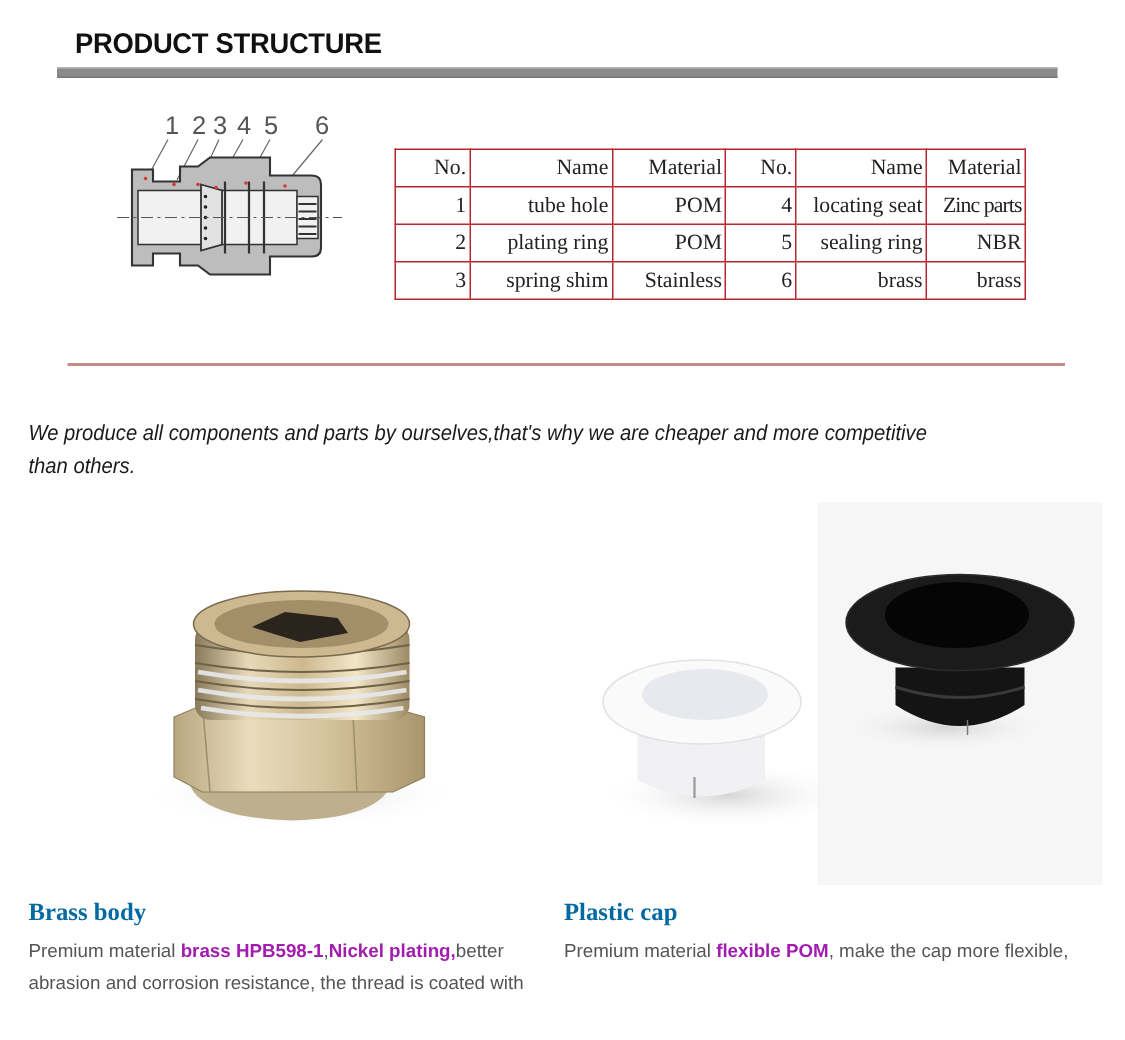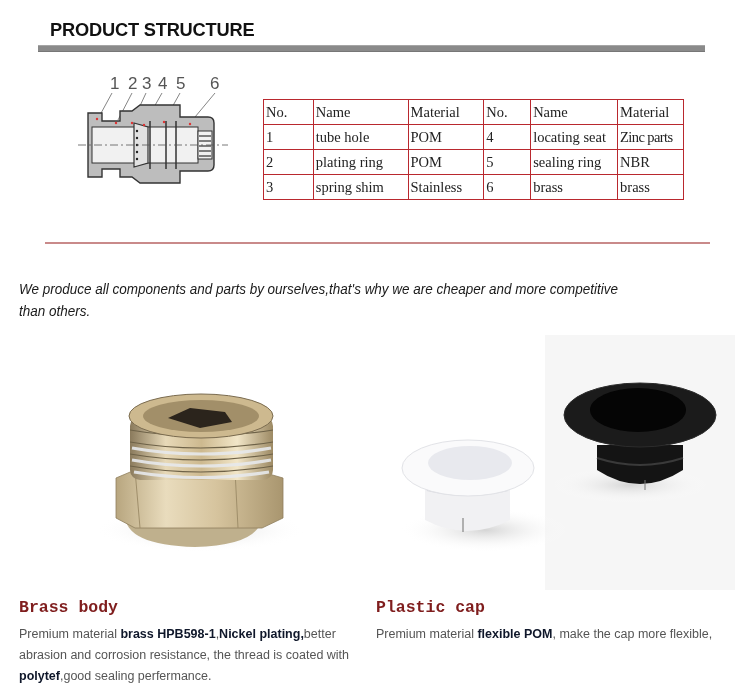--- a/index.html
+++ b/index.html
@@ -17,49 +17,49 @@
     background: #8a8a8a; border-top: 1px solid #a5a5a5; border-bottom: 1px solid #777;
   }
 
   .diagram { position: absolute; left: 70px; top: 65px; width: 180px; height: 125px; }
 
   table.spec {
     position: absolute; left: 263px; top: 99px; width: 421px; height: 101px;
     border-collapse: collapse; font-family: "Liberation Serif", serif; font-size: 14.5px; color: #222;
   }
   table.spec td, table.spec th {
-    border: 1.5px solid #b9282e; text-align: left; font-weight: normal; height: 25px; padding: 0 2px;
+    border: 1.5px solid #b9282e; text-align: right; font-weight: normal; height: 25px; padding: 0 2px;
     white-space: nowrap;
   }
   table.spec th { font-weight: normal; }
 
   .red-divider {
     position: absolute; left: 45px; top: 242px; width: 665px; height: 2px; background: #c98a8a;
   }
 
   .intro {
     position: absolute; left: 19px; top: 278px; width: 715px;
     font-family: "Liberation Sans", sans-serif; font-style: italic;
     font-size: 14.5px; line-height: 22px; color: #1a1a1a;
     transform: scaleX(0.93); transform-origin: left top; width: 770px;
   }
 
   .photo { position: absolute; top: 330px; width: 375px; height: 265px; background: #fff; }
   .photo.left { left: 0; }
   .photo.right { left: 375px; }
 
   .feature-title {
-    position: absolute; top: 598px; font-family: Liberation Mono, monospace;
-    font-size: 16.5px; font-weight: bold; color: #7f1d1d;
+    position: absolute; top: 598px; font-family: Liberation Serif, serif;
+    font-size: 16.5px; font-weight: bold; color: #0369a1;
   }
   .feature-desc {
     position: absolute; top: 624px; font-family: "Liberation Sans", sans-serif;
     font-size: 12.5px; line-height: 21px; color: #555;
   }
-  .feature-desc b { color: #0f172a; }
+  .feature-desc b { color: #a21caf; }
 </style>
 </head>
 <body>
 
 <div class="section-title">PRODUCT STRUCTURE</div>
 <div class="title-bar"></div>
 
 <div class="diagram">
   <svg width="180" height="125" viewBox="0 0 180 125">
     <g font-family="Liberation Sans, sans-serif" font-size="17" fill="#555">
@@ -227,19 +227,18 @@
     <ellipse cx="265" cy="85" rx="76" ry="32" fill="#1b1b1b" stroke="#2c2c2c" stroke-width="1"></ellipse>
     <ellipse cx="263" cy="80" rx="48" ry="22" fill="#050505"></ellipse>
     <line x1="270" y1="150" x2="270" y2="160" stroke="#777" stroke-width="1"></line>
   </svg>
 </div>
 
 <div class="feature-title" style="left:19px">Brass body</div>
 <div class="feature-desc" style="left:19px; width:360px">
   <div><span>Premium material </span><b>brass HPB598-1</b><span>,</span><b>Nickel plating,</b><span>better</span></div>
   <div>abrasion and corrosion resistance, the thread is coated with</div>
-  <div><b>polytef</b><span>,good sealing perfermance.</span></div>
 </div>
 
 <div class="feature-title" style="left:376px">Plastic cap</div>
 <div class="feature-desc" style="left:376px; width:370px">
   <div><span>Premium material </span><b>flexible POM</b><span>, make the cap more flexible,</span></div>
 </div>
 
 </body></html>

